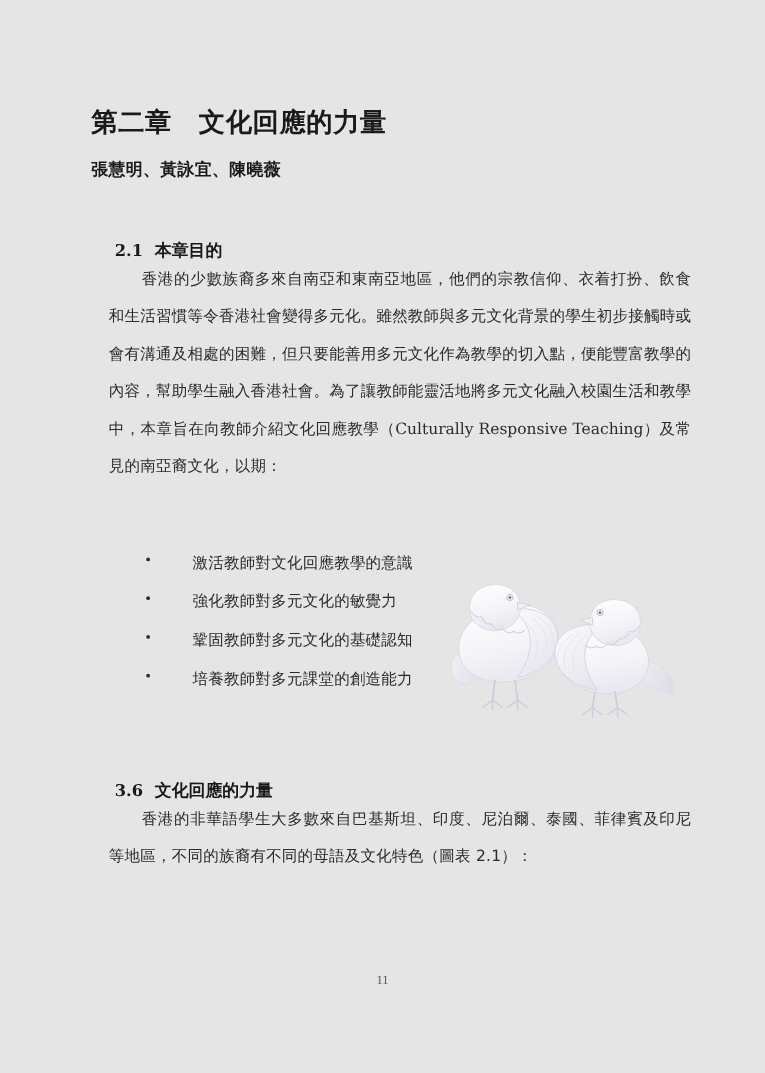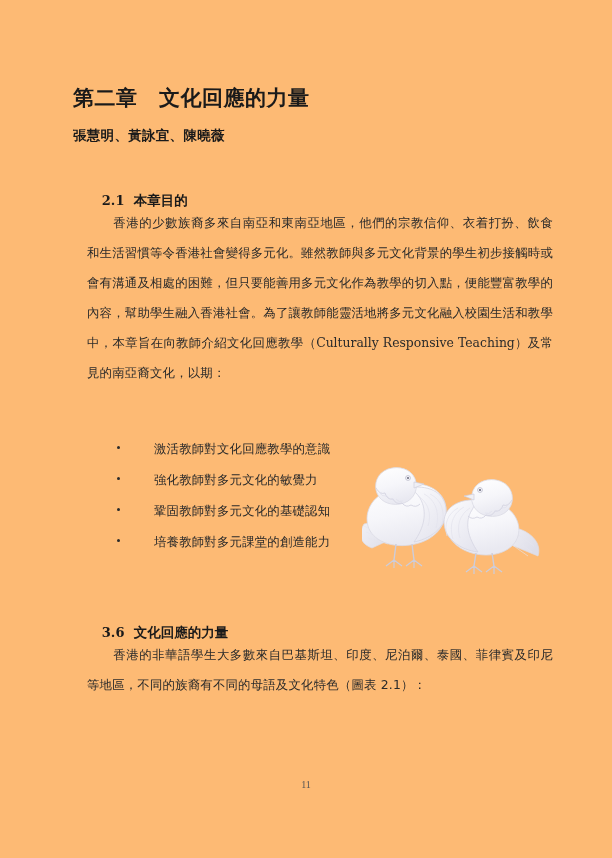--- a/index.html
+++ b/index.html
@@ -8,21 +8,21 @@
     background: #ffffff;
   }
   body {
     font-family: "DejaVu Sans", "Liberation Sans", sans-serif;
     -webkit-font-smoothing: antialiased;
   }
   .page {
     position: relative;
     width: 612px;
     height: 858px;
-    background: #fdba74;
+    background: #e5e5e5;
     overflow: hidden;
   }
 
   
   .chapter-title {
     position: absolute;
     left: 73px;
     top: 84px;
     font-size: 21px;
     font-weight: bold;
@@ -40,21 +40,21 @@
     font-size: 13.5px;
     font-weight: bold;
     color: #1a1a1a;
     letter-spacing: 0.3px;
     text-align: center;
   }
 
   
   .section-heading {
     position: absolute;
-    left: 83px;
+    left: 73px;
     font-size: 13.5px;
     font-weight: bold;
     color: #1a1a1a;
     white-space: pre;
   }
   .section-heading .sec-num {
     font-family: "DejaVu Serif", "Liberation Serif", serif;
     font-weight: bold;
     font-size: 13px;
   }
@@ -97,21 +97,20 @@
   }
   .bullet-item {
     position: relative;
     font-size: 12.4px;
     color: #2a2a2a;
     line-height: 20px;
     height: 31px;
     padding-left: 39px;
     letter-spacing: 0.2px;
     white-space: nowrap;
-    font-family: Liberation Mono, monospace;
   }
   .bullet-item .dot {
     position: absolute;
     left: 2px;
     top: 6px;
     width: 3.4px;
     height: 3.4px;
     border-radius: 50%;
     background: #2a2a2a;
   }

